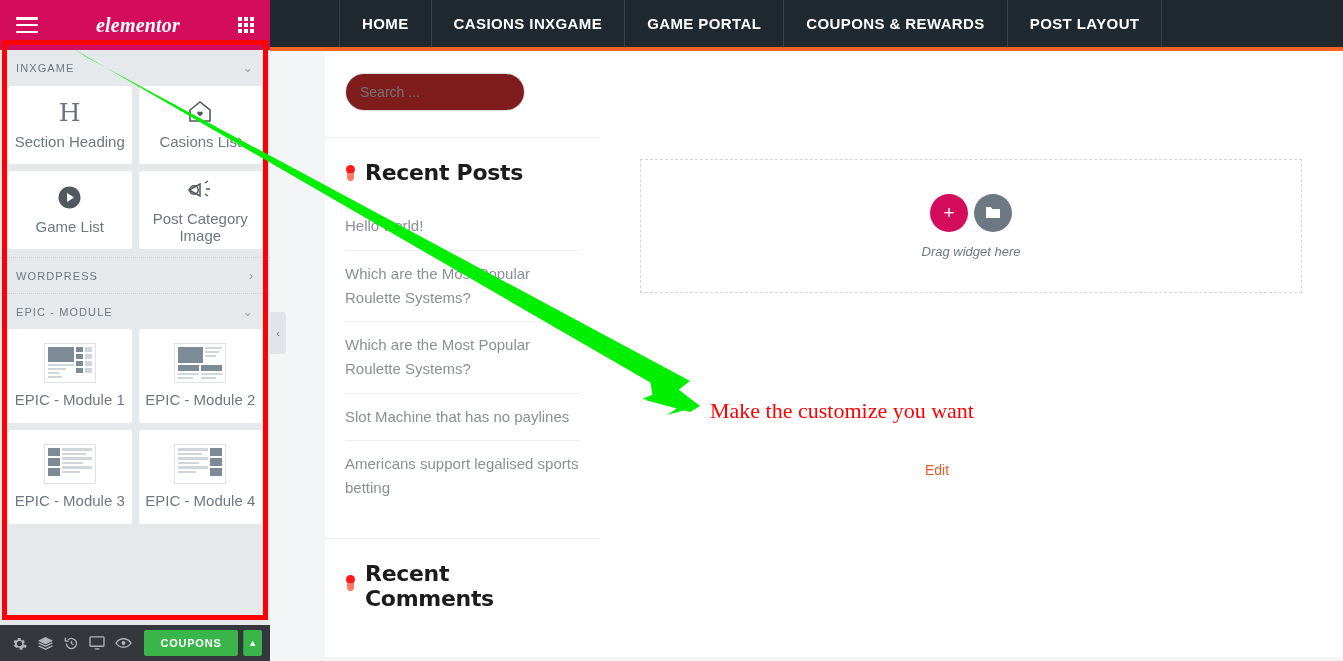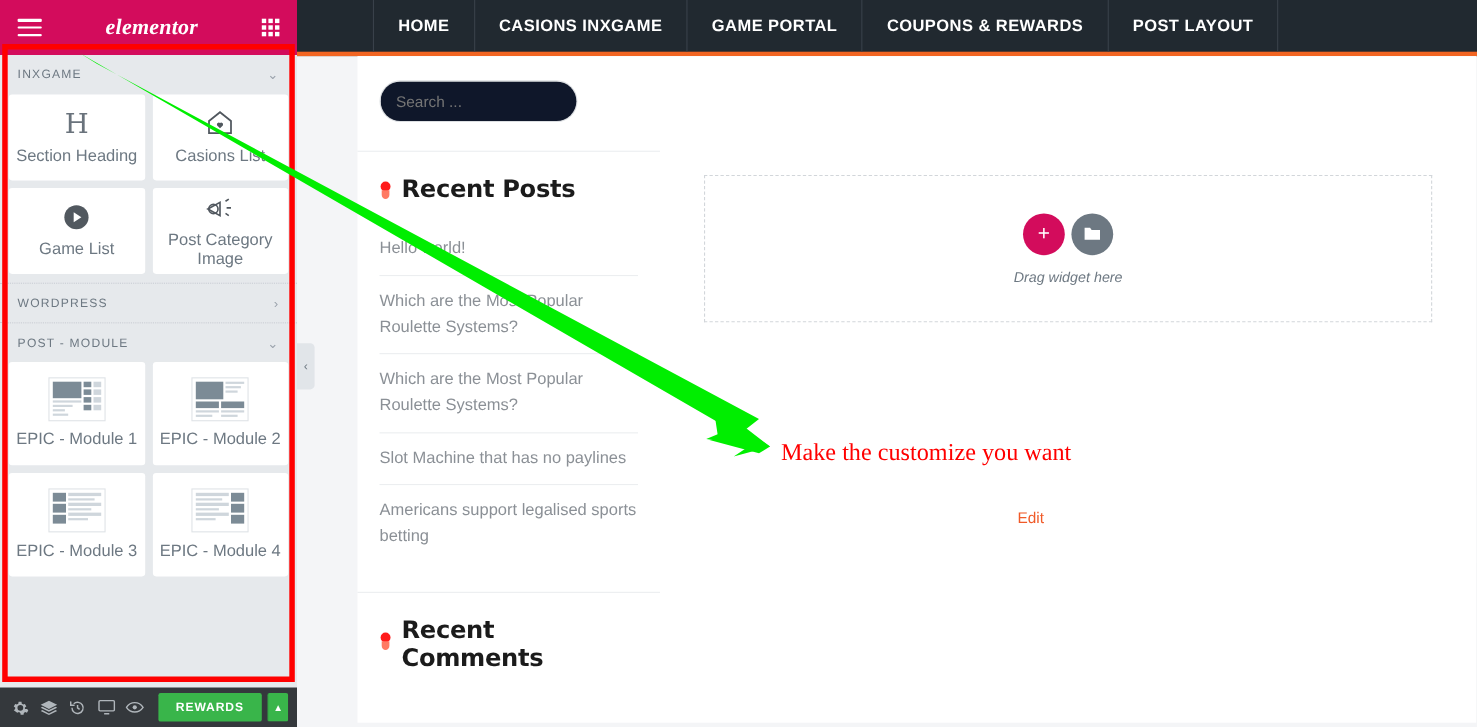--- a/index.html
+++ b/index.html
@@ -121,21 +121,21 @@
   #site-body { display: flex; height: 606px; }
   #sidebar-col { width: 275px; margin-left: 55px; background: #fff; }
   .side-block { border-bottom: 1px solid #eceef0; padding: 22px 20px 26px 20px; }
   .search-wrap {
     display: flex; border: 1px solid #dcdfe2; border-radius: 22px; overflow: hidden;
     height: 38px; width: 180px;
   }
   .search-wrap input {
     flex: 1; border: none; outline: none; padding: 0 14px;
     font-size: 14px; color: #8d939a; font-family: "Liberation Sans", sans-serif;
-    background: #0f172a;
+    background: #7f1d1d;
   }
   .sb-title {
     display: flex; align-items: center; gap: 10px;
     font-size: 22px; font-weight: 700; color: #1b1b1b;
     font-family: "DejaVu Sans", sans-serif; letter-spacing: -.3px;
     margin-bottom: 18px; line-height: 1.15;
   }
   .pin { width: 10px; flex: 0 0 10px; display: flex; flex-direction: column; align-items: center; }
   .pin .p1 { width: 9px; height: 9px; border-radius: 50%; background: #ff1a1a; }
   .pin .p2 { width: 7px; height: 8px; border-radius: 0 0 50% 50%; background: #ff7a63; margin-top: -1px; }
@@ -313,21 +313,21 @@
           <div class="w-lab">Post Category Image</div>
         </div>
       </div>
 
       <div class="cat-head">
         <span>WORDPRESS</span>
         <span class="chev">›</span>
       </div>
 
       <div class="cat-head">
-        <span>POST - MODULE</span>
+        <span>EPIC - MODULE</span>
         <span class="chev">⌄</span>
       </div>
 
       <div class="w-grid">
         <div class="w-item" style="height:94px;">
           <div class="thumb">
             <div class="tcol" style="flex:2.1;">
               <div class="tb" style="height:15px;"></div>
               <div class="tl" style="height:2px;"></div>
                 <div class="tl" style="height:2px;width:70%;"></div>
@@ -447,21 +447,21 @@
             <rect x="1" y="1" width="15" height="10" rx="1"></rect>
             <path d="M6 13.8h5"></path>
           </svg>
       </div>
       <div class="ft-ic">
         <svg width="17" height="12" viewBox="0 0 18 12" fill="none" stroke="#b0b6bb" stroke-width="1.4">
             <path d="M1 6s3-4.5 8-4.5S17 6 17 6s-3 4.5-8 4.5S1 6 1 6z"></path>
             <circle cx="9" cy="6" r="2" fill="#b0b6bb" stroke="none"></circle>
           </svg>
       </div>
-      <button id="publish-btn">REWARDS</button>
+      <button id="publish-btn">COUPONS</button>
       <div id="publish-caret">▲</div>
     </div>
 
     <div id="red-box"></div>
   </div>
 
   <div id="collapse-tab">‹</div>
 
   <svg id="arrow-svg">
     <polygon points="72,48 88,58 690,381 672,395" fill="#00ee00"></polygon>

